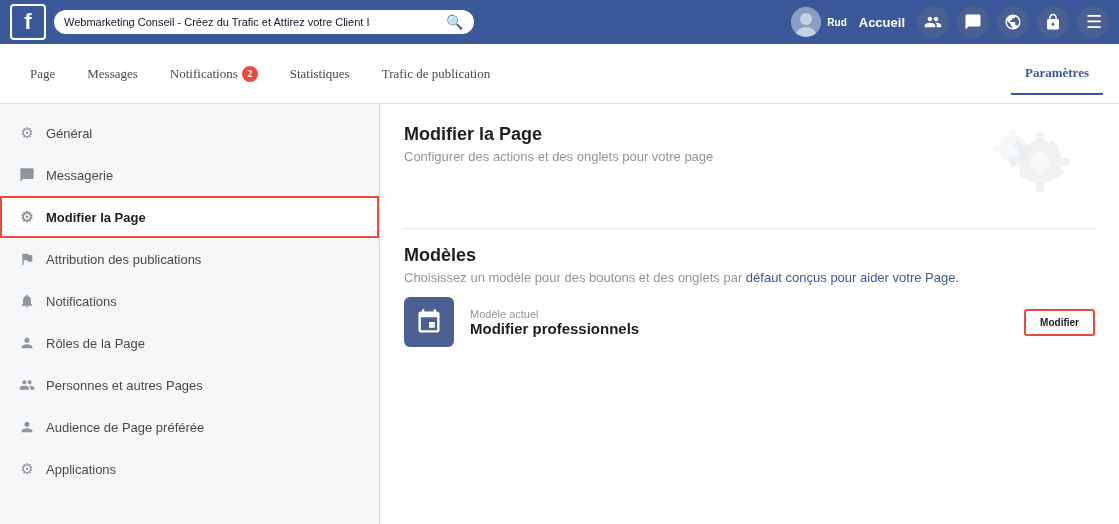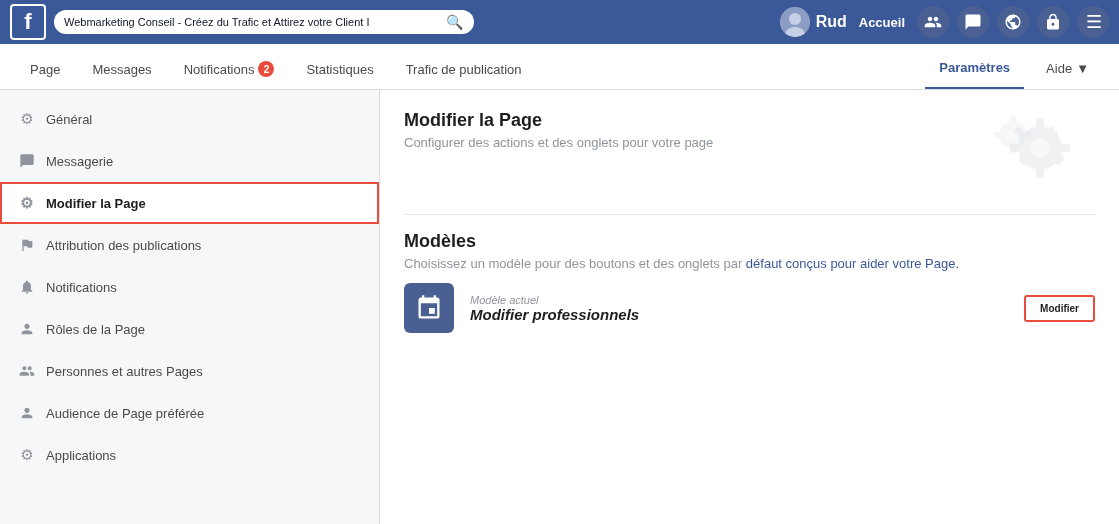--- a/index.html
+++ b/index.html
@@ -47,39 +47,40 @@
       gap: 12px;
       color: #fff;
     }
     .user-info { display: flex; align-items: center; gap: 6px; }
     .user-avatar {
       width: 30px; height: 30px; border-radius: 50%;
       background: #8b9dc3;
       display: flex; align-items: center; justify-content: center;
       font-size: 12px; color: #fff; overflow: hidden;
     }
-    .user-name { color: #fff; font-weight: bold; font-size: 16px; }
+    .user-name { color: #fff; font-weight: bold; font-size: 10px; }
     .nav-link-top { color: #fff; font-size: 13px; font-weight: bold; cursor: pointer; }
     .top-icons { display: flex; gap: 8px; align-items: center; }
     .top-icon-btn {
       width: 32px; height: 32px; border-radius: 50%;
       background: #4a6093;
       display: flex; align-items: center; justify-content: center;
       color: #fff; font-size: 16px; cursor: pointer;
     }
 
     
     .sub-nav {
       background: #fff;
       border-bottom: 1px solid #ddd;
       display: flex;
-      align-items: flex-end;
+      align-items: center;
       padding: 0 16px;
-      height: 46px;
+      height: 60px;
       gap: 4px;
+      font-family: Liberation Serif, serif;
     }
     .sub-nav-item {
       padding: 12px 14px;
       font-size: 13px;
       color: #4a4a4a;
       cursor: pointer;
       position: relative;
       display: flex; align-items: center; gap: 4px;
       white-space: nowrap;
     }
@@ -178,21 +179,21 @@
       padding: 12px 0;
     }
     .modele-icon {
       width: 50px; height: 50px;
       background: #4a6093;
       border-radius: 6px;
       display: flex; align-items: center; justify-content: center;
       color: #fff; font-size: 22px;
       flex-shrink: 0;
     }
-    .modele-info { flex: 1; font-style: italic; }
+    .modele-info { flex: 1; }
     .modele-actuel-label { font-size: 11px; color: #90949c; }
     .modele-name { font-size: 15px; font-weight: bold; color: #1c1e21; }
     .modifier-btn {
       padding: 6px 14px;
       background: #fff;
       border: 2px solid #e74c3c;
       color: #1c1e21;
       font-size: 10px;
       font-weight: bold;
       cursor: pointer;
@@ -262,24 +263,20 @@
   <div class="sub-nav-item">
     <span>Statistiques</span>
   </div>
   <div class="sub-nav-item">
     <span>Trafic de publication</span>
   </div>
   <div class="sub-nav-right">
     <div class="sub-nav-item active">
       <span>Paramètres</span>
     </div>
-    <div class="sub-nav-item">
-      <span>Aide</span>
-      <span>▼</span>
-    </div>
   </div>
 </div>
 
 <div class="main-layout">
 
   <div class="sidebar">
     <div class="sidebar-item">
       <span class="sidebar-icon">⚙</span>
       <span>Général</span>
     </div>

